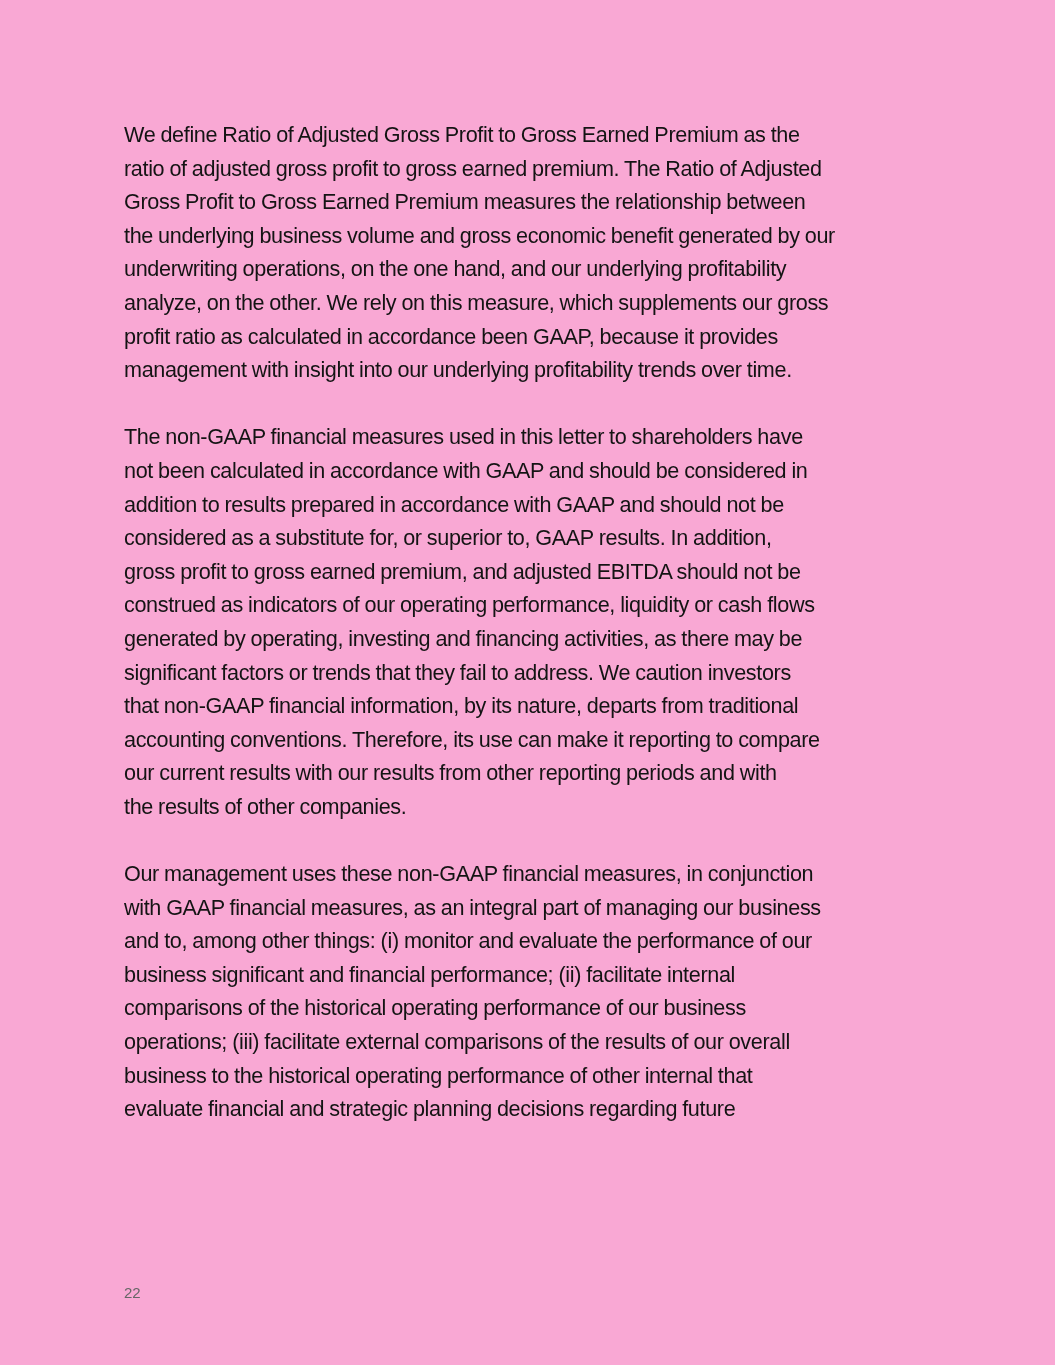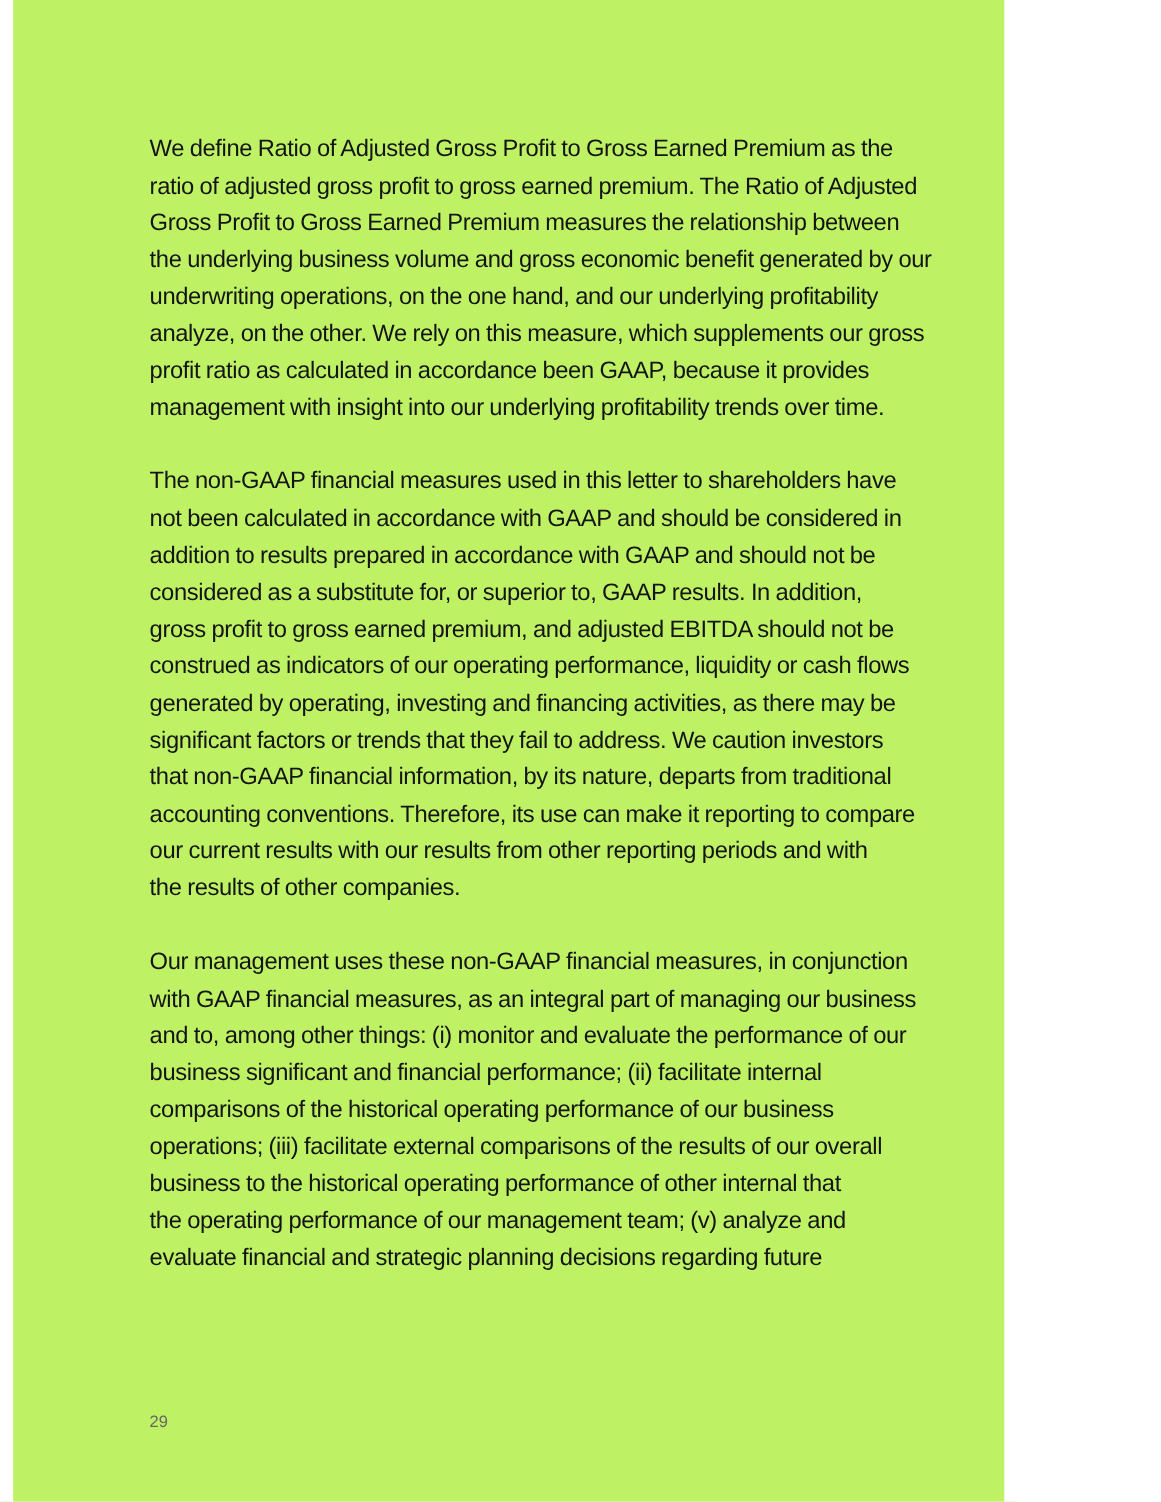--- a/index.html
+++ b/index.html
@@ -10,25 +10,25 @@
     body {
       width: 1055px;
       height: 1365px;
       position: relative;
       overflow: hidden;
       font-family: "Liberation Sans", sans-serif;
       color: #141414;
     }
     .page {
       position: absolute;
-      left: 12px;
+      left: 0;
       top: 0;
-      width: 901px;
+      width: 1055px;
       height: 1365px;
-      background: #bef264;
+      background: #f9a8d4;
     }
     .body-text {
       position: absolute;
       left: 124px;
       top: 118px;
       width: 820px;
     }
     .para {
       margin: 0 0 33.6px 0;
       font-size: 21.6px;
@@ -82,20 +82,19 @@
     </p>
 
     <p class="para">
       <span class="line">Our management uses these non-GAAP financial measures, in conjunction</span>
       <span class="line">with GAAP financial measures, as an integral part of managing our business</span>
       <span class="line">and to, among other things: (i) monitor and evaluate the performance of our</span>
       <span class="line">business significant and financial performance; (ii) facilitate internal</span>
       <span class="line">comparisons of the historical operating performance of our business</span>
       <span class="line">operations; (iii) facilitate external comparisons of the results of our overall</span>
       <span class="line">business to the historical operating performance of other internal that</span>
-      <span class="line">the operating performance of our management team; (v) analyze and</span>
       <span class="line">evaluate financial and strategic planning decisions regarding future</span>
     </p>
 
   </div>
 
-  <div class="page-number">29</div>
+  <div class="page-number">22</div>
 </div>
 
 </body></html>

